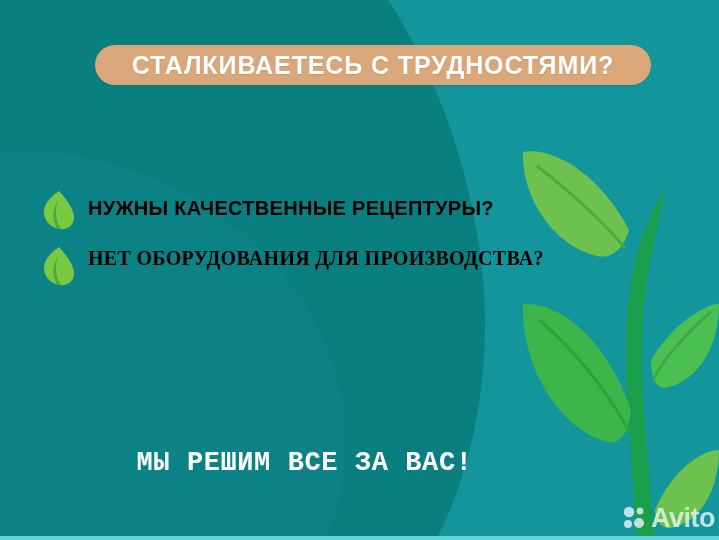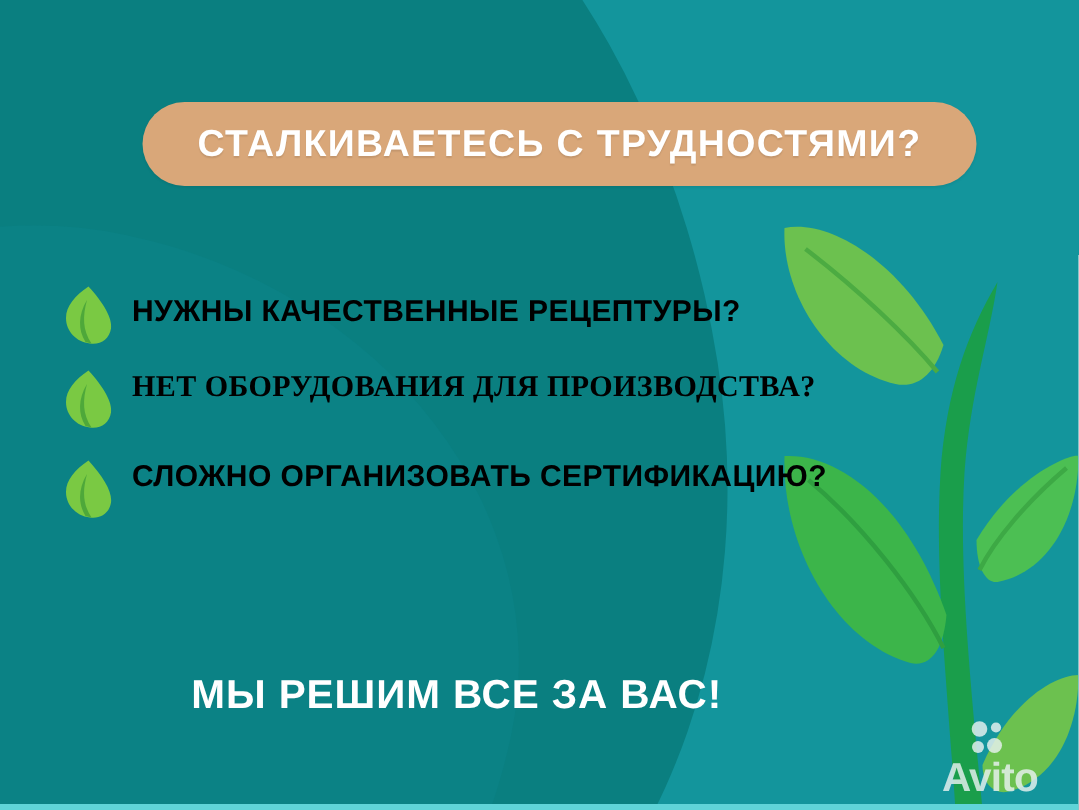--- a/index.html
+++ b/index.html
@@ -60,23 +60,23 @@
     top: 110px;
     width: 200px;
     height: 430px;
     pointer-events: none;
   }
 
   
   .header-pill {
     position: absolute;
     left: 95px;
-    top: 68px;
+    top: 45px;
     width: 556px;
-    height: 56px;
+    height: 40px;
     background: #d9a779;
     border-radius: 28px;
     display: flex;
     align-items: center;
     justify-content: center;
     box-shadow: 0 1px 2px rgba(0,0,0,0.08);
   }
   .header-pill-text {
     color: #ffffff;
     font-size: 25px;
@@ -127,31 +127,31 @@
     top: 448px;
     text-align: center;
     padding-right: 110px;
   }
   .cta-text {
     color: #ffffff;
     font-size: 27px;
     font-weight: bold;
     letter-spacing: 0.6px;
     white-space: nowrap;
+    font-family: Liberation Mono, monospace;
   }
 
   
   .watermark {
     position: absolute;
-    right: 27px;
+    right: 4px;
     bottom: 8px;
     display: flex;
-    align-items: center;
+    align-items: flex-start;
     opacity: 0.82;
-    flex-direction: column;
   }
   .watermark-mark {
     width: 26px;
     height: 26px;
     margin-right: 3px;
   }
   .watermark-text {
     color: #e9f2f1;
     font-size: 27px;
     font-weight: bold;
@@ -204,28 +204,20 @@
 
     <div class="bullet-row bullet-row-2">
       <svg class="bullet-leaf" viewBox="0 0 34 40">
         <path d="M17 1 C 27 12, 33 22, 32 29 C 31 36, 25 40, 18 39
                  C 9 38, 2 31, 2 22 C 2 14, 8 7, 17 1 Z" fill="#7ac943"></path>
         <path d="M15 38 C 10 30, 10 20, 16 10 C 13 21, 13 30, 19 39 Z" fill="#4ea83a"></path>
       </svg>
       <div class="bullet-text">НЕТ ОБОРУДОВАНИЯ ДЛЯ ПРОИЗВОДСТВА?</div>
     </div>
 
-    <div class="bullet-row bullet-row-3">
-      <svg class="bullet-leaf" viewBox="0 0 34 40">
-        <path d="M17 1 C 27 12, 33 22, 32 29 C 31 36, 25 40, 18 39
-                 C 9 38, 2 31, 2 22 C 2 14, 8 7, 17 1 Z" fill="#7ac943"></path>
-        <path d="M15 38 C 10 30, 10 20, 16 10 C 13 21, 13 30, 19 39 Z" fill="#4ea83a"></path>
-      </svg>
-      <div class="bullet-text">СЛОЖНО ОРГАНИЗОВАТЬ СЕРТИФИКАЦИЮ?</div>
-    </div>
 
   </div>
 
   <div class="cta">
     <span class="cta-text">МЫ РЕШИМ ВСЕ ЗА ВАС!</span>
   </div>
 
   <div class="bg-bottom-strip"></div>
 
   <div class="watermark">

